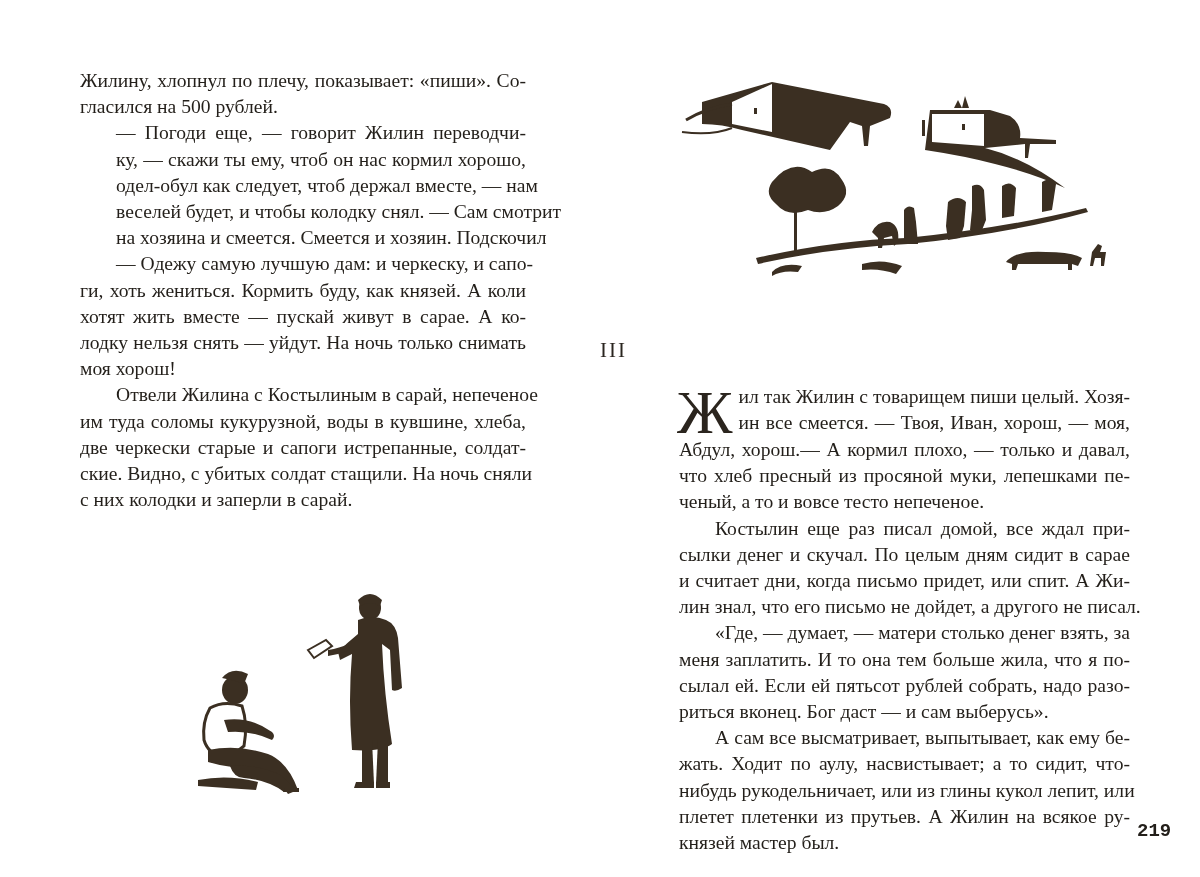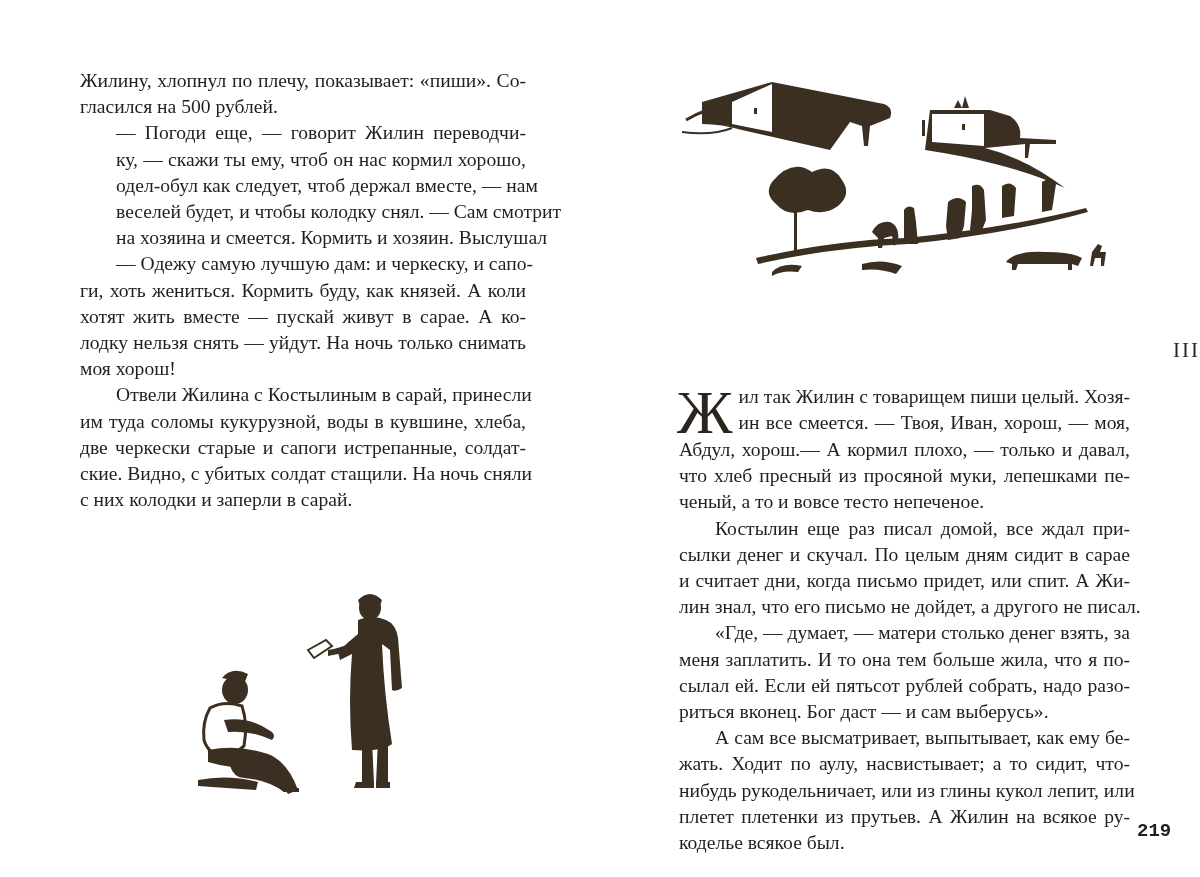--- a/index.html
+++ b/index.html
@@ -22,21 +22,21 @@
   .text-block p { margin: 0; text-indent: 0; }
   .text-block p.indent { text-indent: 36px; }
   .line { display: block; text-align: justify; text-align-last: justify; white-space: nowrap; }
   .line.last { text-align-last: left; }
 
   .left-text { left: 80px; top: 68px; width: 446px; }
   .right-text { left: 79px; top: 384px; width: 451px; }
 
   .chapter-num {
     position: absolute; left: 0; width: 600px; top: 338px;
-    text-align: right; font-size: 21px; letter-spacing: 2px;
+    text-align: left; font-size: 21px; letter-spacing: 2px;
     color: #2a2520;
   }
   .dropcap {
     float: left; font-size: 62px; line-height: 50px; margin: 3px 6px 0 -2px;
     color: #2b251e;
   }
   .page-number {
     position: absolute; left: 537px; top: 820px;
     font-family: Liberation Mono, monospace; font-weight: bold; font-size: 19px;
     color: #231f1a;
@@ -54,33 +54,33 @@
   <div class="text-block left-text">
     <p>
       <span class="line">Жилину, хлопнул по плечу, показывает: «пиши». Со-</span>
       <span class="line last">гласился на 500 рублей.</span>
     </p>
     <p class="indent">
       <span class="line" style="text-indent:36px">— Погоди еще, — говорит Жилин переводчи-</span>
       <span class="line">ку, — скажи ты ему, чтоб он нас кормил хорошо,</span>
       <span class="line">одел-обул как следует, чтоб держал вместе, — нам</span>
       <span class="line">веселей будет, и чтобы колодку снял. — Сам смотрит</span>
-      <span class="line">на хозяина и смеется. Кормить и хозяин. Выслушал</span>
+      <span class="line">на хозяина и смеется. Смеется и хозяин. Подскочил</span>
     </p>
     <p>
       <span class="line" style="text-indent:36px">— Одежу самую лучшую дам: и черкеску, и сапо-</span>
       <span class="line">ги, хоть жениться. Кормить буду, как князей. А коли</span>
       <span class="line">хотят жить вместе — пускай живут в сарае. А ко-</span>
       <span class="line">лодку нельзя снять — уйдут. На ночь только снимать</span>
       <span class="line last">моя хорош!</span>
     </p>
     <p>
     </p>
     <p>
-      <span class="line" style="text-indent:36px">Отвели Жилина с Костылиным в сарай, принесли</span>
+      <span class="line" style="text-indent:36px">Отвели Жилина с Костылиным в сарай, непеченое</span>
       <span class="line">им туда соломы кукурузной, воды в кувшине, хлеба,</span>
       <span class="line">две черкески старые и сапоги истрепанные, солдат-</span>
       <span class="line">ские. Видно, с убитых солдат стащили. На ночь сняли</span>
       <span class="line last">с них колодки и заперли в сарай.</span>
     </p>
   </div>
 
   <div class="illustration illus-men">
     <svg width="240" height="210" viewBox="0 0 240 210">
 
@@ -169,18 +169,18 @@
       <span class="line" style="text-indent:36px">«Где, — думает, — матери столько денег взять, за</span>
       <span class="line">меня заплатить. И то она тем больше жила, что я по-</span>
       <span class="line">сылал ей. Если ей пятьсот рублей собрать, надо разо-</span>
       <span class="line last">риться вконец. Бог даст — и сам выберусь».</span>
     </p>
     <p>
       <span class="line" style="text-indent:36px">А сам все высматривает, выпытывает, как ему бе-</span>
       <span class="line">жать. Ходит по аулу, насвистывает; а то сидит, что-</span>
       <span class="line">нибудь рукодельничает, или из глины кукол лепит, или</span>
       <span class="line">плетет плетенки из прутьев. А Жилин на всякое ру-</span>
-      <span class="line last">коделье всякое был.</span>
+      <span class="line last">князей мастер был.</span>
     </p>
   </div>
 
   <div class="page-number">219</div>
 </div>
 
 </body></html>

